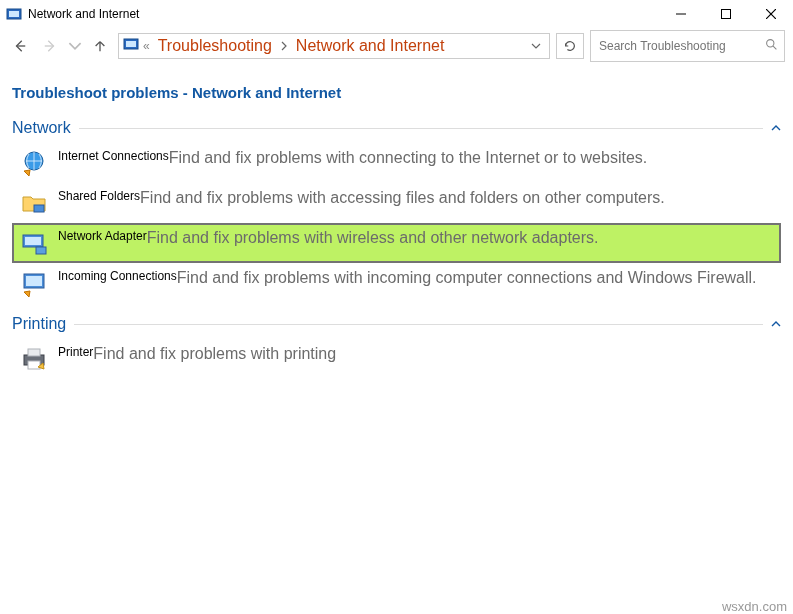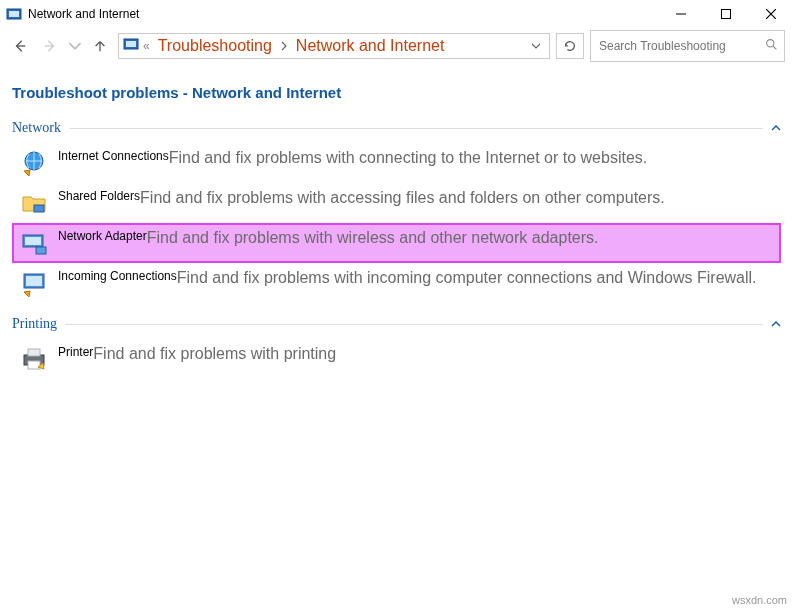--- a/index.html
+++ b/index.html
@@ -17,31 +17,31 @@
     .addr { flex: 1; height: 26px; border: 1px solid #ccc; display: flex; align-items: center; padding: 0 4px; gap: 4px; }
     .addr .sep { color: #888; font-size: 12px; }
     .addr .crumb { font-size: 16px; color: #c2410c; padding: 2px 4px; }
     .addr .chev { width: 18px; height: 100%; display: flex; align-items: center; justify-content: center; margin-left: auto; }
     .rfbtn { width: 28px; height: 26px; border: 1px solid #ccc; display: flex; align-items: center; justify-content: center; }
     .search { width: 195px; height: 32px; border: 1px solid #ccc; display: flex; align-items: center; padding: 0 6px; }
     .search input { border: none; outline: none; flex: 1; font-size: 12px; color: #777; background: transparent; }
     .content { padding: 14px 12px 0 12px; }
     .pagetitle { color: #1258a3; font-size: 15px; margin: 6px 0 18px 0; font-weight: 700; }
     .section-head { display: flex; align-items: center; gap: 8px; margin-top: 4px; }
-    .section-head .label { color: #1258a3; font-size: 14px; font-family: Liberation Serif, serif; }
+    .section-head .label { color: #1258a3; font-size: 16px; }
     .section-head .line { flex: 1; height: 1px; background: #ddd; }
     .section-head .caret { color: #1258a3; }
     .items { margin-top: 6px; }
     .item { display: flex; align-items: flex-start; padding: 4px 6px; gap: 10px; border: 2px solid transparent; }
     .item .icon { width: 28px; height: 28px; flex-shrink: 0; }
     .item .texts { display: flex; flex-direction: row; }
     .item .title { font-size: 12px; color: #000; }
     .item .desc { font-size: 16px; color: #6b6b6b; }
-    .item.selected { background: #f0abfc; border: 2px solid #d946ef; }
-    .watermark { position: absolute; right: 6px; bottom: 8px; font-size: 11px; color: #999; }
+    .item.selected { background: #bef264; border: 2px solid #737373; }
+    .watermark { position: absolute; right: 6px; bottom: 0; font-size: 13px; color: #999; }
   </style>
 </head>
 <body>
 
 <div class="titlebar">
   <span class="ticon">
     <svg viewBox="0 0 16 16">
         <rect x="1" y="3" width="14" height="10" fill="#2a6ac0" stroke="#164a8a"></rect>
         <rect x="3" y="5" width="10" height="6" fill="#cde8ff"></rect>
       </svg>

